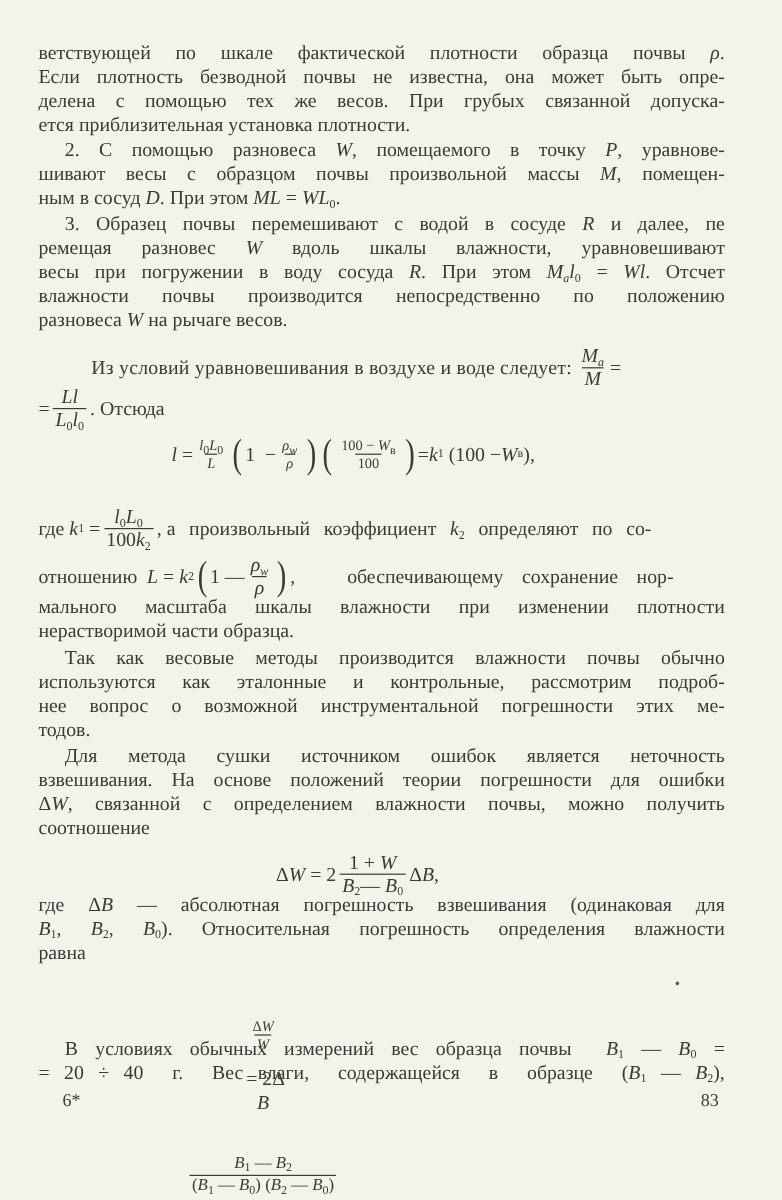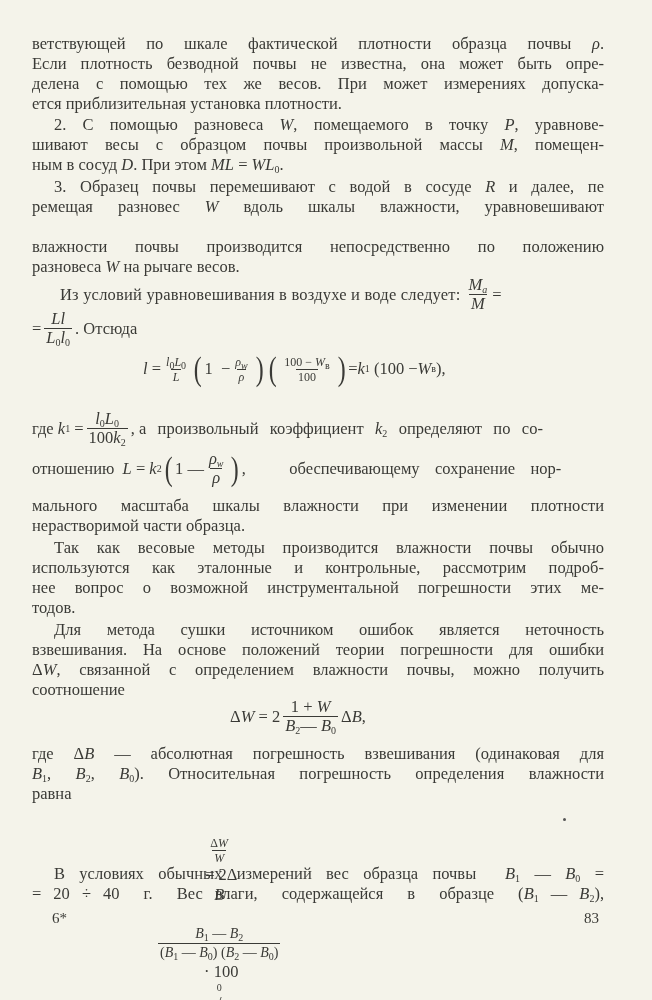--- a/index.html
+++ b/index.html
@@ -17,49 +17,50 @@
     text-align: justify; text-align-last: justify;
   }
   .line.last { text-align-last: left; }
   .indent { left: 54px; width: 550px; }
   i, .it { font-style: italic; }
   sub { font-size: 10px; vertical-align: -3px; line-height: 0; }
   .formula {
     position: absolute; font-size: 16.5px; white-space: nowrap;
     display: flex; align-items: center;
   }
-  .frac { display: inline-flex; flex-direction: column; align-items: center; vertical-align: middle; margin: 0 3px; }
+  .frac { display: inline-flex; flex-direction: column; align-items: center; vertical-align: middle; margin: 12px 3px; }
   .frac .num { padding: 0 2px; line-height: 18px; }
   .frac .den { padding: 0 2px; line-height: 18px; border-top: 1px solid #3a3a36; }
   .frac.small { font-size: 12px; }
   .frac.small .num, .frac.small .den { line-height: 14px; }
   .paren { font-size: 34px; line-height: 34px; font-weight: 100; margin: 0 1px; transform: scaleX(0.7); display:inline-block;}
   .footer { position: absolute; top: 910px; font-size: 15px; }
   .dot { position:absolute; width:3px; height:3px; border-radius:50%; background:#555; }
 </style>
 </head>
 <body>
 
 <div class="page">
 
   <div class="line" style="top:34px">ветствующей по шкале фактической плотности образца почвы <i>ρ</i>.</div>
   <div class="line" style="top:54px">Если плотность безводной почвы не известна, она может быть опре-</div>
-  <div class="line" style="top:74px">делена с помощью тех же весов. При может измерениях допуска-</div>
+  <div class="line" style="top:74px">делена с помощью тех же весов. При грубых связанной допуска-</div>
   <div class="line last" style="top:94px">ется приблизительная установка плотности.</div>
 
   <div class="line indent" style="top:115px">2. С помощью разновеса <i>W</i>, помещаемого в точку <i>P</i>, уравнове-</div>
   <div class="line" style="top:135px">шивают весы с образцом почвы произвольной массы <i>M</i>, помещен-</div>
   <div class="line last" style="top:155px">ным в сосуд <i>D</i>. При этом <i>ML</i> = <i>WL</i><sub>0</sub>.</div>
 
   <div class="line indent" style="top:177px">3. Образец почвы перемешивают с водой в сосуде <i>R</i> и далее, пе</div>
   <div class="line" style="top:197px">ремещая разновес <i>W</i> вдоль шкалы влажности, уравновешивают</div>
+  <div class="line" style="top:217px">весы при погружении в воду сосуда <i>R</i>. При этом <i>M<sub>a</sub>l</i><sub>0</sub> = <i>Wl</i>. Отсчет</div>
   <div class="line" style="top:237px">влажности почвы производится непосредственно по положению</div>
   <div class="line last" style="top:257px">разновеса <i>W</i> на рычаге весов.</div>
 
-  <div class="formula" style="left:60px; top:276px;text-align:center;">
+  <div class="formula" style="left:76px; top:276px;text-align:center;">
     <span style="letter-spacing:0.2px">Из условий уравновешивания в воздухе и воде следует:</span>
     <span class="frac" style="margin-left:6px">
         <span class="num"><i>M<sub>a</sub></i></span>
         <span class="den"><i>M</i></span>
       </span>
     <span>=</span>
   </div>
   <div class="formula" style="left:32px; top:310px;">
     <span>=</span>
     <span class="frac">

